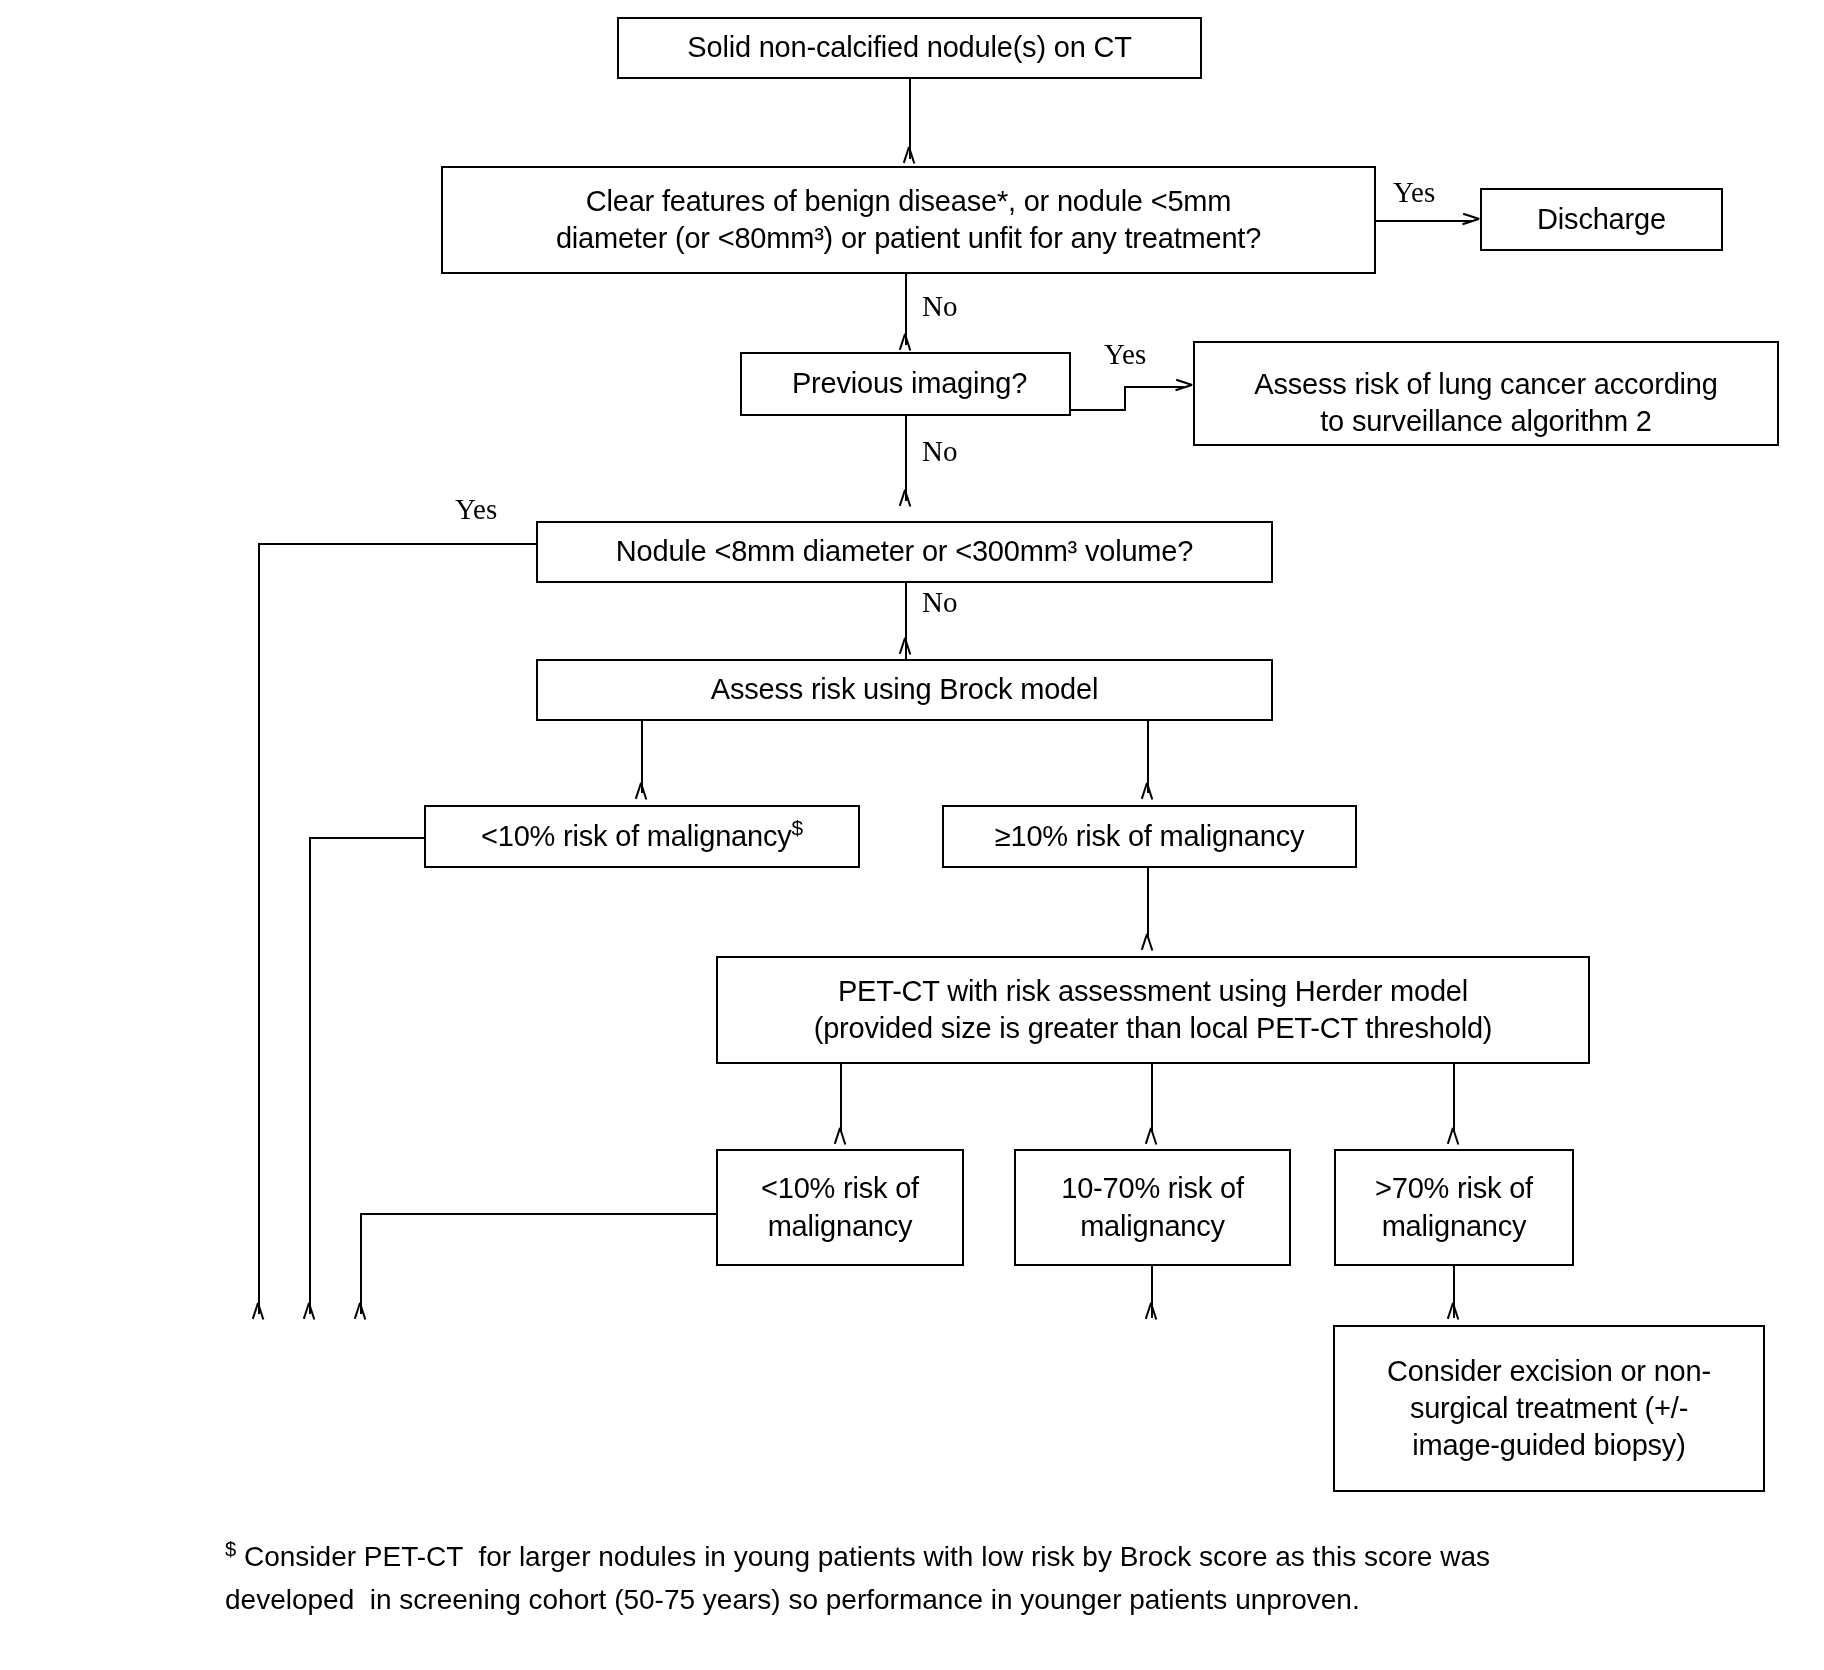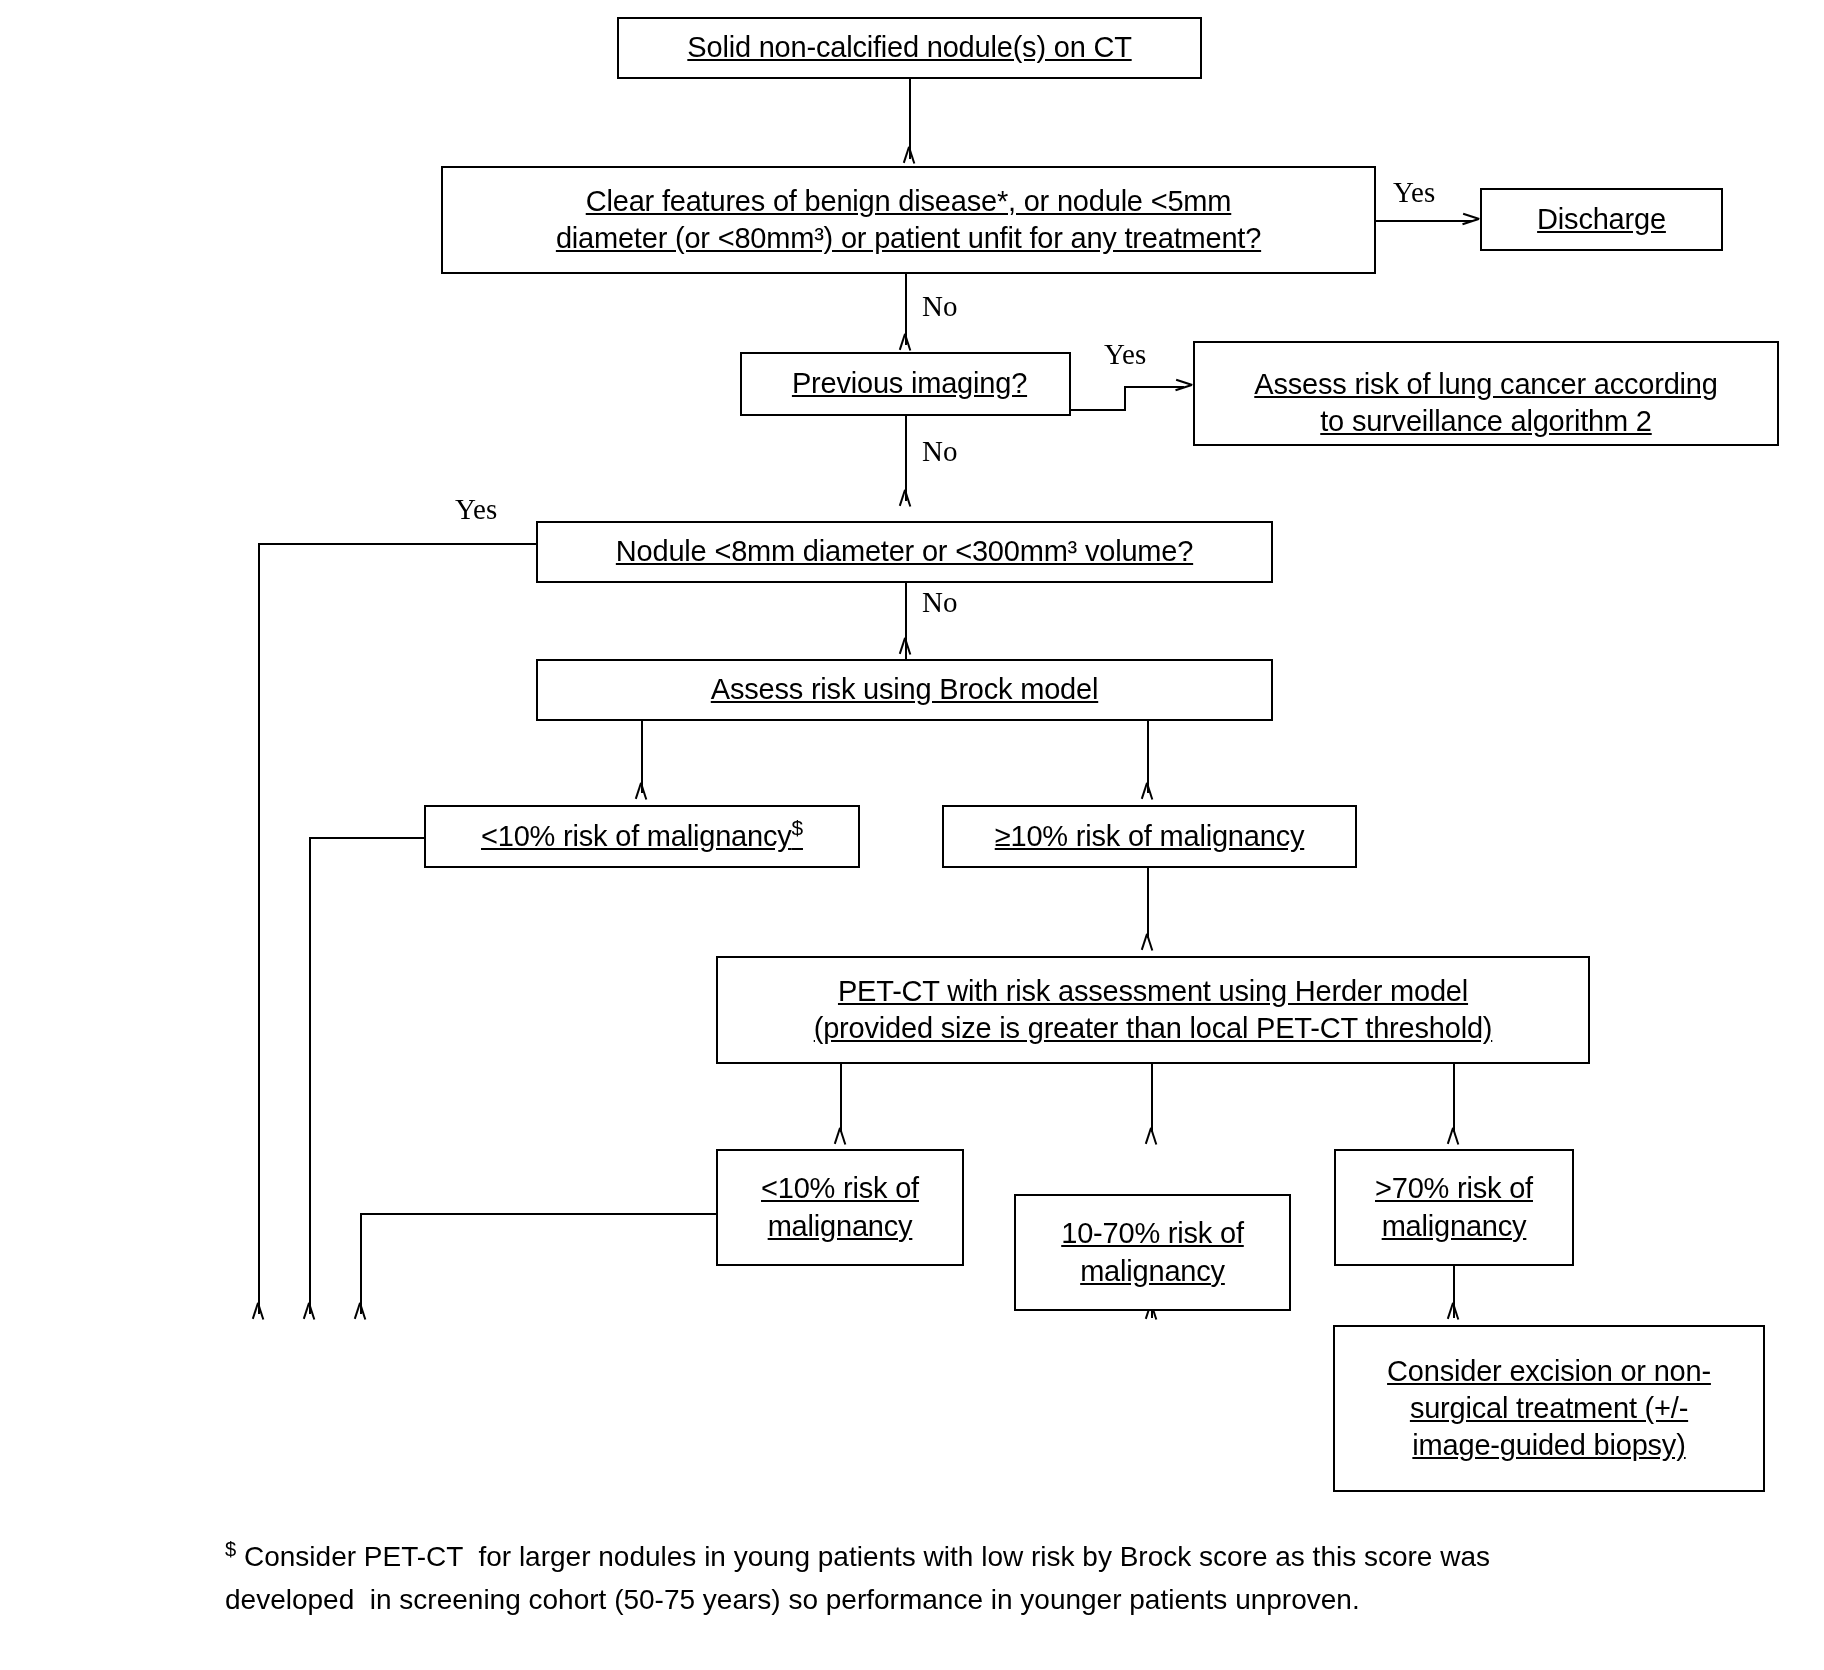--- a/index.html
+++ b/index.html
@@ -29,21 +29,20 @@
     text-align: center;
     line-height: 1.28;
     font-size: 29px;
     padding: 4px 12px;
     z-index: 3;
     letter-spacing: -0.2px;
   }
   .node-inner {
     width: 100%;
     white-space: pre-line;
-    text-decoration: underline;
   }
   .edge-label {
     position: absolute;
     font-size: 29px;
     line-height: 1;
     z-index: 4;
     background: transparent;
     white-space: nowrap;
     font-family: Liberation Serif, serif;
   }
@@ -167,21 +166,21 @@
   <div class="node" style="left:716px; top:956px; width:874px; height:108px;">
     <span class="node-inner">PET-CT with risk assessment using Herder model
 (provided size is greater than local PET-CT threshold)</span>
   </div>
 
   <div class="node" style="left:716px; top:1149px; width:248px; height:117px;">
     <span class="node-inner">&lt;10% risk of
 malignancy</span>
   </div>
 
-  <div class="node" style="left:1014px; top:1194px; width:277px; height:117px;">
+  <div class="node" style="left:1014px; top:1149px; width:277px; height:117px;">
     <span class="node-inner">10-70% risk of
 malignancy</span>
   </div>
 
   <div class="node" style="left:1334px; top:1149px; width:240px; height:117px;">
     <span class="node-inner">&gt;70% risk of
 malignancy</span>
   </div>
 
 

